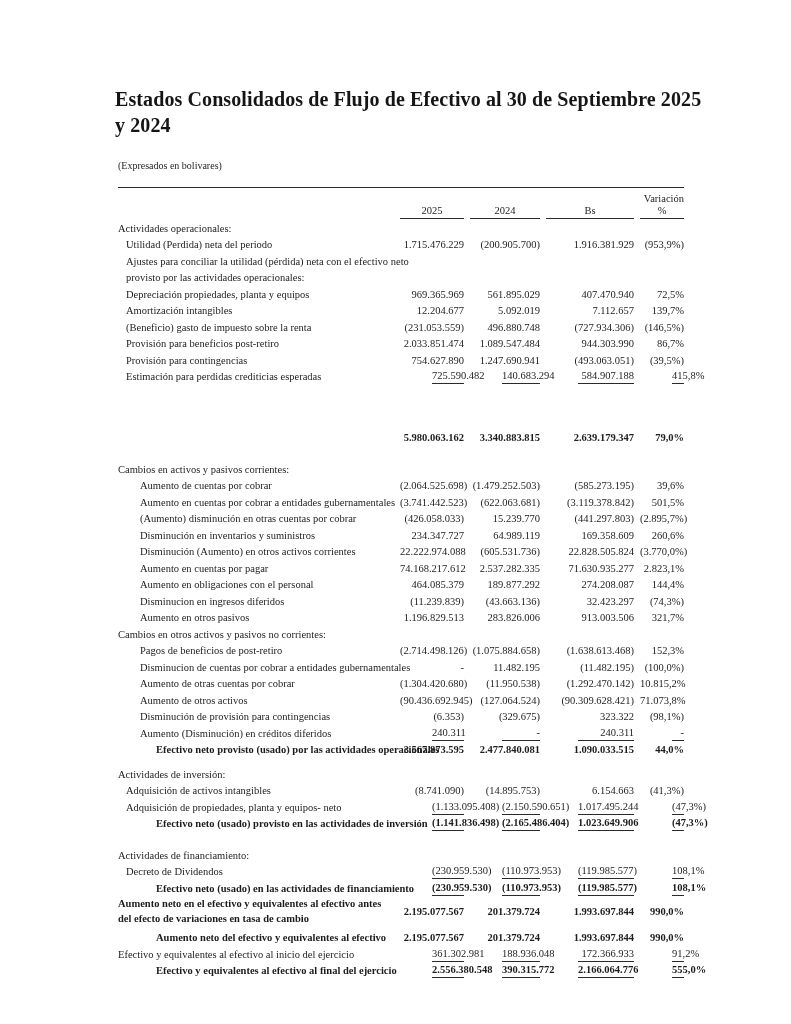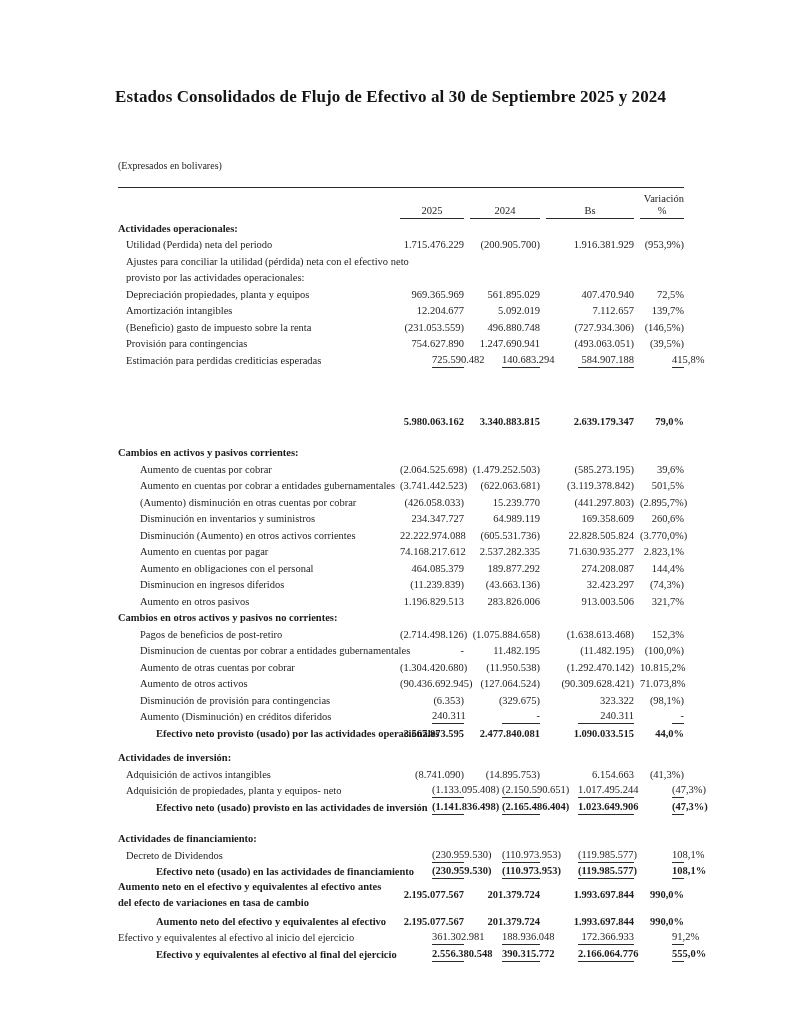--- a/index.html
+++ b/index.html
@@ -7,21 +7,21 @@
     width:791px;height:1024px;
     background:#ffffff;
     font-family:"Liberation Serif", serif;
     color:#1d1d1d;
     -webkit-font-smoothing:antialiased;
     overflow:hidden;
   }
   .page{position:relative;width:791px;height:1024px;}
   .title{
     position:absolute;left:115px;top:86px;width:600px;
-    font-size:17px;font-weight:bold;line-height:1.32;
+    font-size:20px;font-weight:bold;line-height:1.32;
     color:#151515;letter-spacing:0.1px;margin:0;
   }
   .sheet{
     position:absolute;left:118px;top:160px;width:566px;
     font-size:10.5px;
   }
   .subtitle-row{
     border-bottom:1.2px solid #2a2a2a;
     padding-bottom:16px;
     font-size:10px;
@@ -33,21 +33,21 @@
     min-height:16.5px;
     align-items:end;
   }
   .lbl{white-space:nowrap;overflow:visible;padding-bottom:2px;}
   .c{text-align:right;white-space:nowrap;padding-bottom:2px;}
   .hdr-variacion{min-height:14px;margin-top:2px;}
   .hdr-variacion .variacion{grid-column:4/6;text-align:right;padding-bottom:0;}
   .hdr-cols{min-height:15px;}
   .hdr-cols .ch{text-align:center;border-bottom:1.2px solid #2a2a2a;font-weight:normal;}
   .u .c{border-bottom:1.1px solid #2a2a2a;margin-left:32px;}
-  .section .lbl{font-weight:bold;}
+  .section .lbl{font-weight:normal;}
   .subtotal .c,.subtotal .lbl{font-weight:bold;margin-top:48px;}
   .total .lbl,.total .c{font-weight:bold;}
   .total .lbl{padding-left:38px;}
   .ind1 .lbl{padding-left:8px;}
   .ind2 .lbl{padding-left:22px;}
   .spacer{height:15px;min-height:15px;}
   .spacer-sm{height:8px;min-height:8px;}
   .tall{align-items:center;min-height:33px;}
   .tall .lbl{white-space:normal;line-height:15.5px;font-weight:bold;padding-left:0;}
   .tall .c{font-weight:bold;align-self:center;}
@@ -122,20 +122,27 @@
           <div class="c">139,7%</div>
         </div>
         <div class="row data ind1">
           <div class="lbl">(Beneficio) gasto de impuesto sobre la renta</div>
           <div class="c">(231.053.559)</div>
           <div class="c">496.880.748</div>
           <div class="c">(727.934.306)</div>
           <div class="c">(146,5%)</div>
         </div>
         <div class="row data ind1">
+          <div class="lbl">Provisión para beneficios post-retiro</div>
+          <div class="c">2.033.851.474</div>
+          <div class="c">1.089.547.484</div>
+          <div class="c">944.303.990</div>
+          <div class="c">86,7%</div>
+        </div>
+        <div class="row data ind1">
           <div class="lbl">Provisión para contingencias</div>
           <div class="c">754.627.890</div>
           <div class="c">1.247.690.941</div>
           <div class="c">(493.063.051)</div>
           <div class="c">(39,5%)</div>
         </div>
         <div class="row data u ind1">
           <div class="lbl">Estimación para perdidas crediticias esperadas</div>
           <div class="c">725.590.482</div>
           <div class="c">140.683.294</div>

